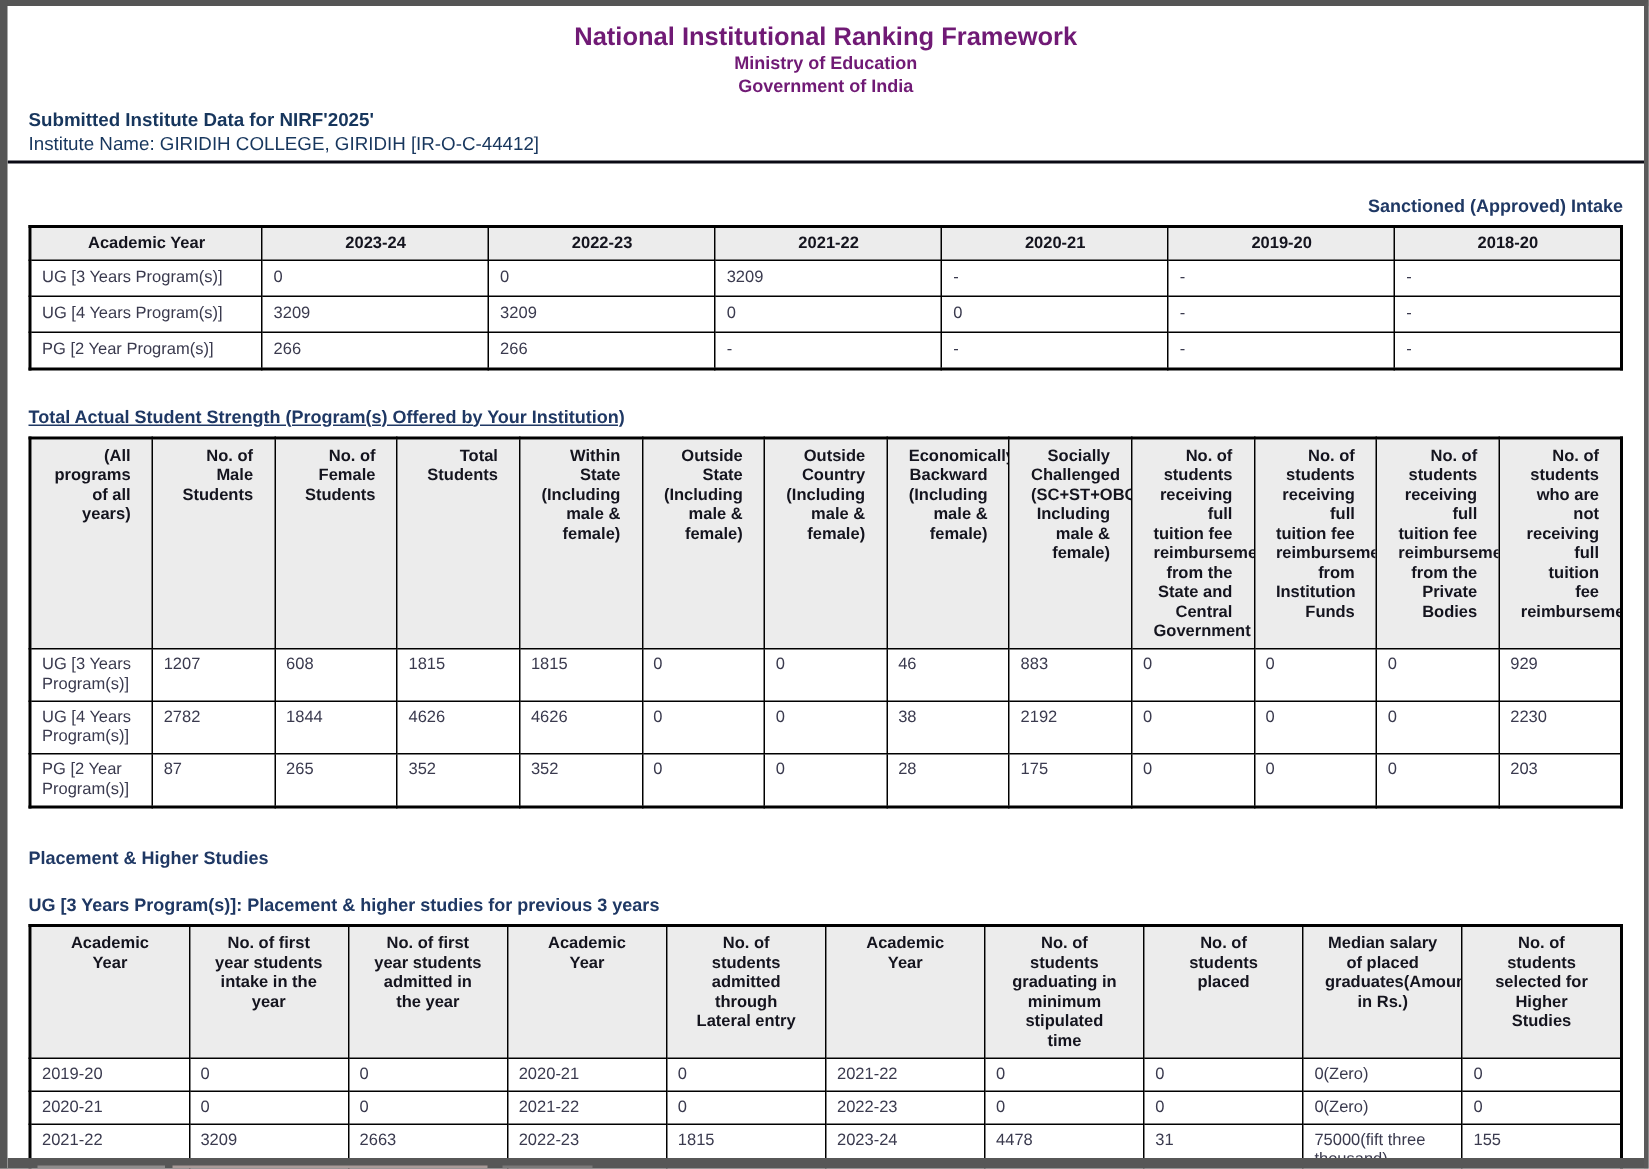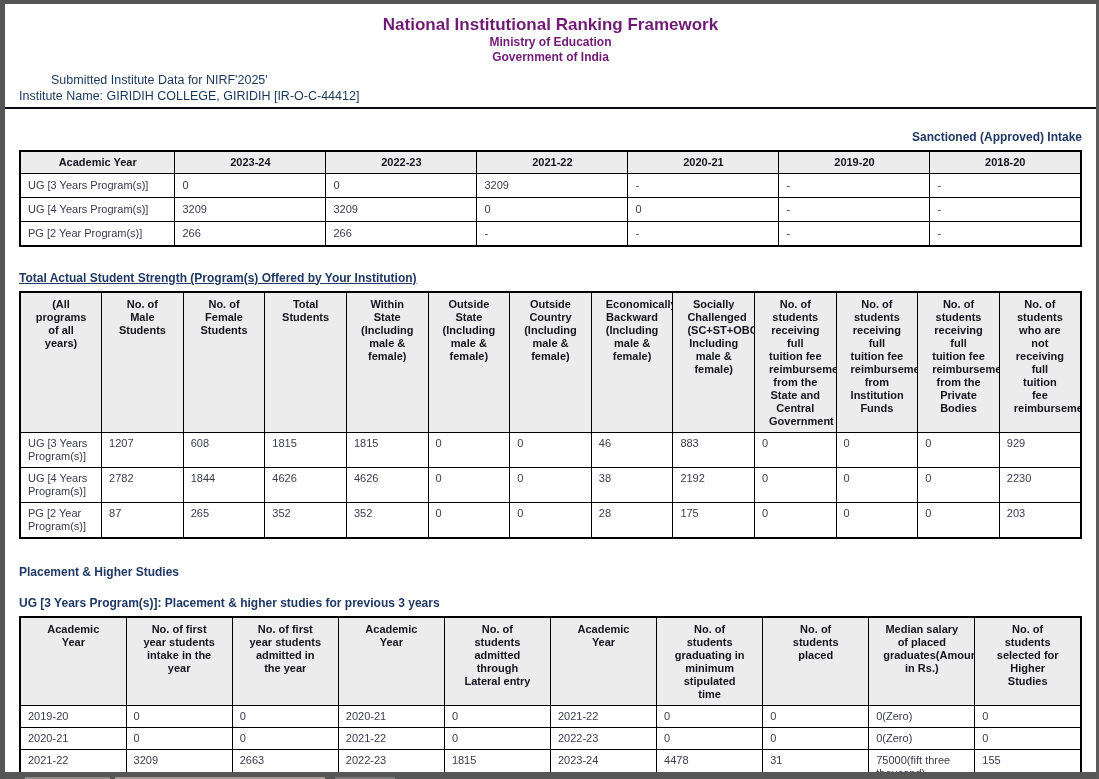--- a/index.html
+++ b/index.html
@@ -8,36 +8,36 @@
   .page {
     position:relative; width:1099px; height:779px; overflow:hidden;
     background:#fff;
     border-left:5px solid #555; border-top:4px solid #555; border-right:3px solid #5a5a5a;
   }
   .content { padding:10px 14px 0 14px; }
   .title-block { text-align:center; color:#701a75; }
   .main-title { font-size:17px; font-weight:bold; line-height:21px; }
   .sub-title { font-size:12px; font-weight:bold; line-height:15px; }
   .institute-block { margin-top:7px; color:#17365d; }
-  .submitted-line { font-size:12.5px; font-weight:normal; line-height:16px;margin-left:32px; }
+  .submitted-line { font-size:12.5px; font-weight:bold; line-height:16px; }
   .institute-line { font-size:12.5px; line-height:16px; }
   .divider { border:none; border-top:2px solid #0a0a14; margin:3px -14px 0 -14px; }
   .section-heading { color:#1f3864; font-size:12px; font-weight:bold; }
   .h-intake { margin-top:21px;text-align:right; }
   .h-strength { margin-top:24px;text-decoration:underline; }
   .h-placement { margin-top:26px; }
   .h-table { margin-top:17px; }
   .tbl { width:100%; border-collapse:collapse; table-layout:fixed; border:2px solid #000; margin-top:6px; }
   .tbl th, .tbl td { border:1px solid #000; overflow:hidden; }
   .tbl th { background:#ececec; color:#14141e; font-size:11px; font-weight:bold; text-align:center; line-height:13px; padding:4px 14px; }
   .tbl td { color:#3a3a4e; font-size:11px; text-align:left; line-height:13px; padding:4px 7px; }
   .tbl-intake th:first-child { width:14.6%; }
   .tbl-intake th { height:22px; vertical-align:middle; }
   .tbl-intake td { height:24px; vertical-align:middle; }
-  .tbl-strength thead th { height:76px; vertical-align:top; padding-top:5px; }
+  .tbl-strength thead th { height:76px; vertical-align:top; padding-top:5px;text-align:right; }
   .tbl-strength td { height:31px; vertical-align:top; }
   .tbl-placement thead th { height:48px; vertical-align:top; padding-top:5px; }
   .tbl-placement td { height:22px; vertical-align:top; }
   .taskbar-strip { position:absolute; left:0; right:0; bottom:0; height:7px; background:#575757; }
   .taskbar-segment { position:absolute; bottom:0; height:2px; }
   .seg1 { left:20px;  width:85px;  background:#8f8c8c; }
   .seg2 { left:110px; width:210px; background:#a89a98; }
   .seg3 { left:330px; width:60px;  background:#7a7878; }
 </style>
 </head>

